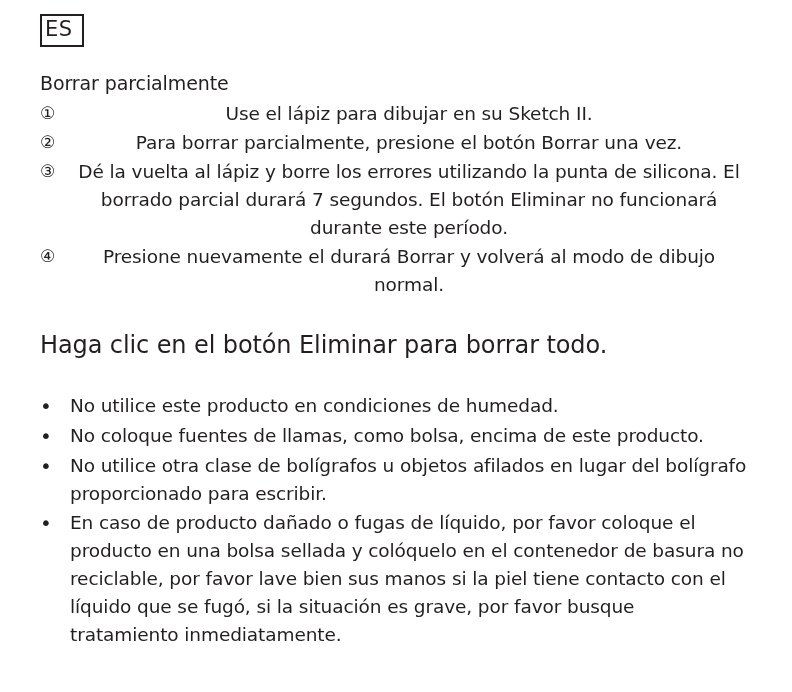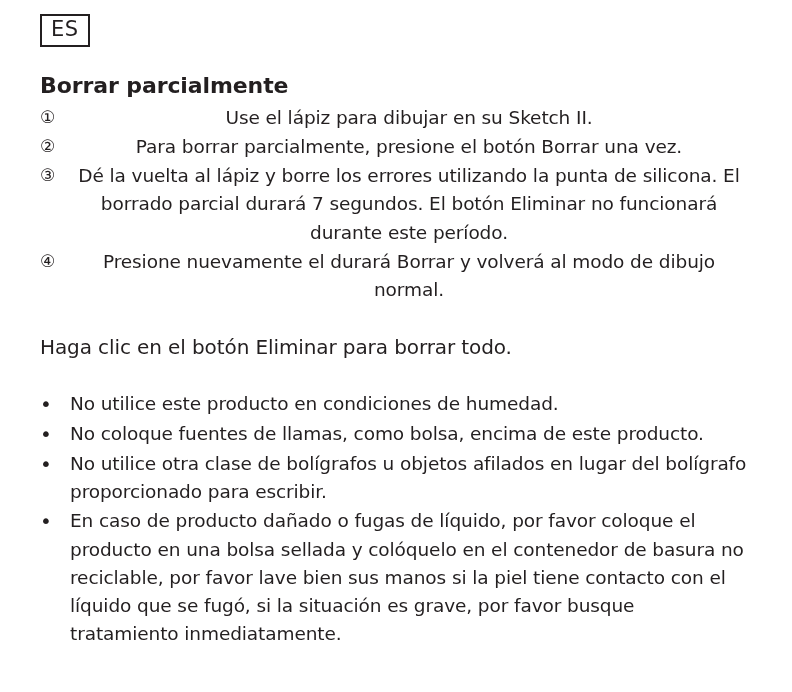--- a/index.html
+++ b/index.html
@@ -15,39 +15,39 @@
     position: relative;
     overflow: hidden;
   }
   .page {
     padding: 14px 44px 0 40px;
     box-sizing: border-box;
   }
   .lang-badge {
     display: inline-block;
     border: 2px solid #231f20;
-    padding: 2px 9px 4px 9px;
+    padding: 2px 9px 4px 3px;
     font-size: 21px;
     line-height: 1.1;
     letter-spacing: 0.5px;
     color: #231f20;
     margin-bottom: 22px;
   }
   .section {
     margin-bottom: 18px;
   }
   .section-heading {
-    font-size: 22px;
-    font-weight: bold;
+    font-size: 19px;
+    font-weight: normal;
     line-height: 1.5;
     margin-bottom: 2px;
     letter-spacing: -0.1px;
   }
   .plain-line {
-    font-size: 20px;
+    font-size: 24px;
     line-height: 1.52;
     letter-spacing: -0.1px;
   }
   ol.numbered {
     list-style: none;
     margin: 0;
     padding: 0;
   }
   ol.numbered > li {
     display: flex;

